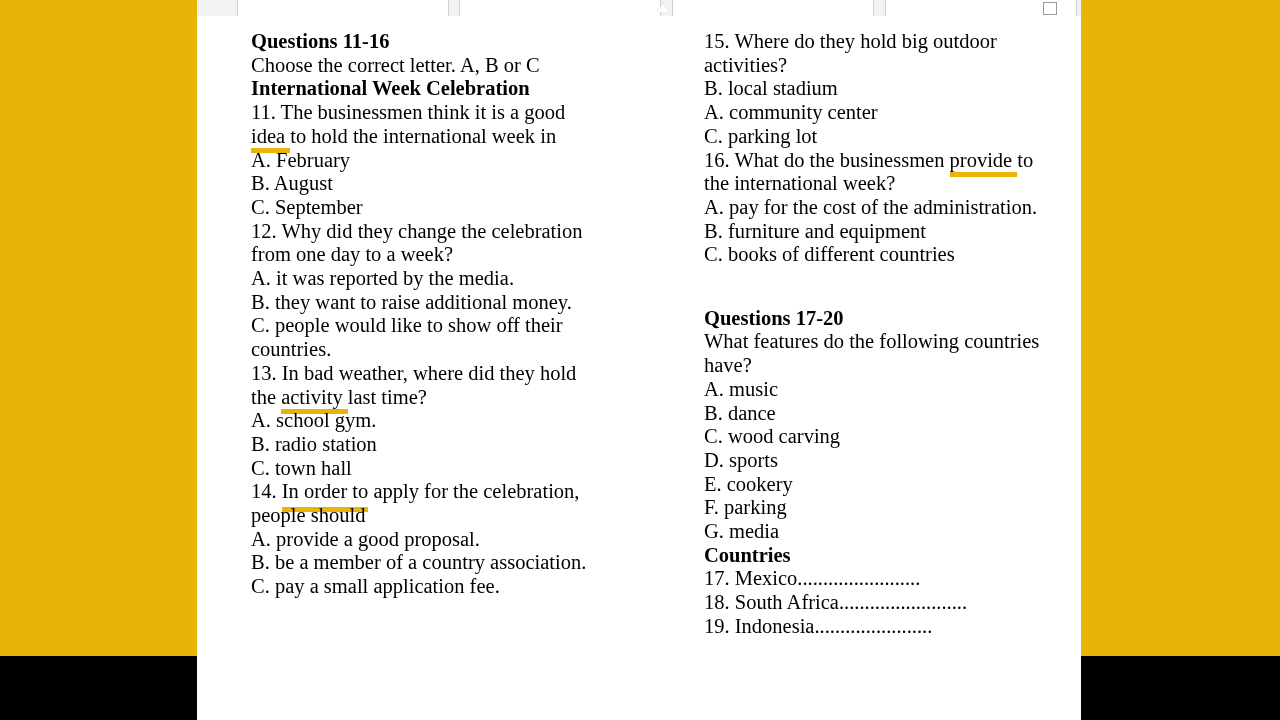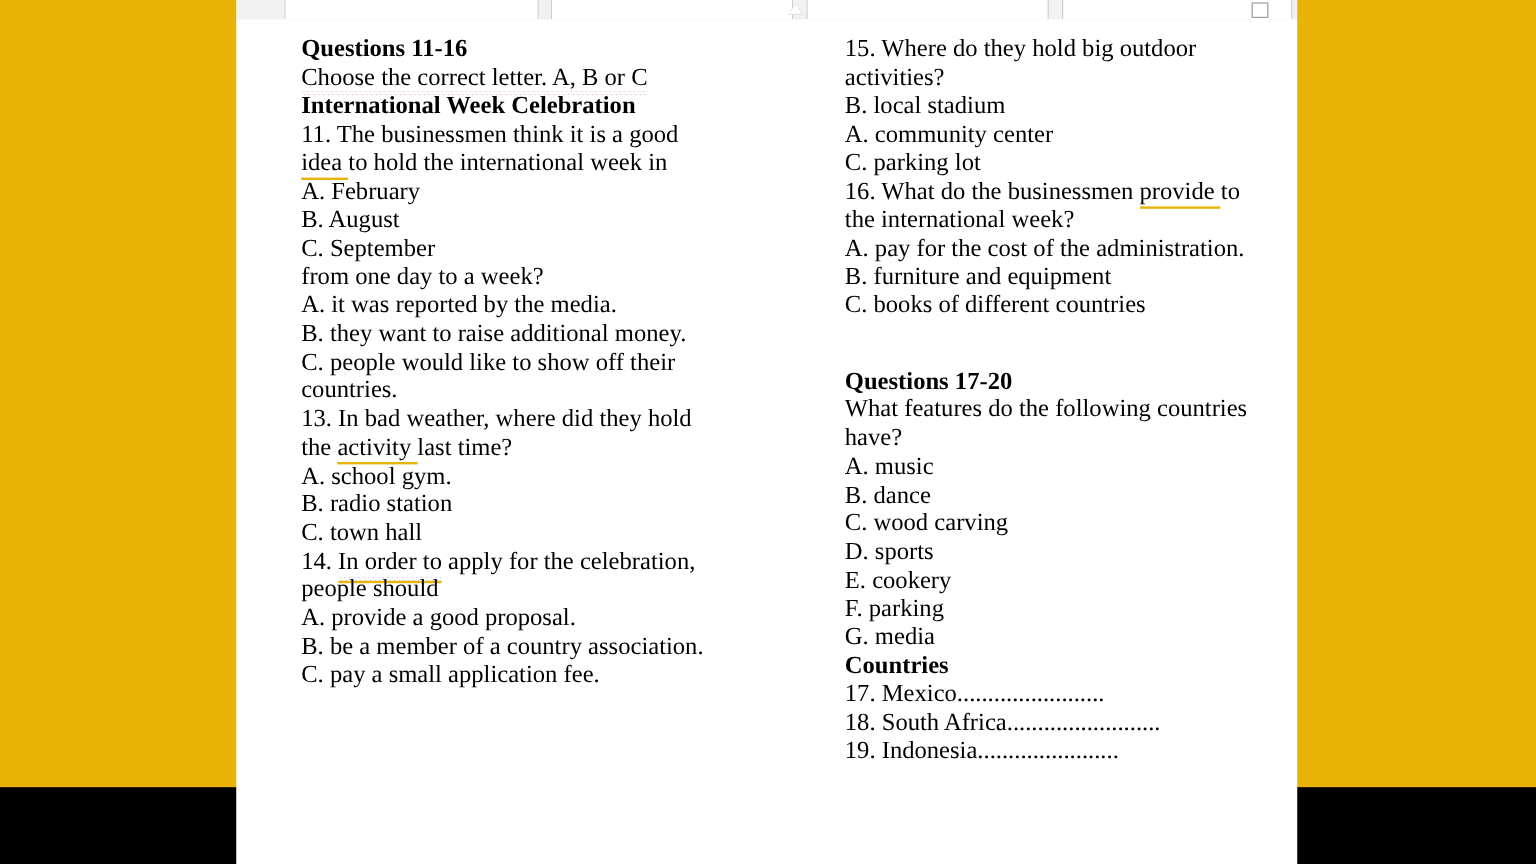--- a/index.html
+++ b/index.html
@@ -76,21 +76,21 @@
     line-height: 23.7px;
     color: #000000;
   }
   .col-left { left: 54px; width: 380px; }
   .col-right { left: 476px; width: 380px; margin-left: 31px; }
   .line { white-space: pre-wrap; }
   .bold { font-weight: bold; }
   .spacer { height: 23.7px; }
   .spacer-sm { height: 16px; }
   .uw {
-    border-bottom: 2px solid #eab308;
+    border-bottom: 5px solid #eab308;
     padding-bottom: 1px;
   }
   .spell {
     background-image: linear-gradient(45deg, transparent 45%, #d98b8b 45%, #d98b8b 55%, transparent 55%);
     background-size: 4px 3px;
     background-repeat: repeat-x;
     background-position: 0 100%;
     padding-bottom: 3px;
   }
   .grammar {
@@ -122,20 +122,21 @@
         <div class="line bold">Questions 11-16</div>
         <div class="line"><span class="spell">Choose the correct letter. A, B or C</span></div>
         <div class="line bold">International Week Celebration</div>
 
         <div class="line">11. The businessmen think it is a good</div>
         <div class="line"><span class="uw">idea </span><span>to hold the international week in</span></div>
         <div class="line">A. February</div>
         <div class="line">B. August</div>
         <div class="line">C. September</div>
 
+        <div class="line">12. Why did they change the celebration</div>
         <div class="line">from one day to a week?</div>
         <div class="line">A. it was reported by the media.</div>
         <div class="line">B. they want to raise additional money.</div>
         <div class="line">C. people would like to show off their</div>
         <div class="line">countries.</div>
 
         <div class="line">13. In bad weather, where did they hold</div>
         <div class="line"><span>the </span><span class="uw">activity </span><span>last time?</span></div>
         <div class="line">A. school gym.</div>
         <div class="line">B. radio station</div>

